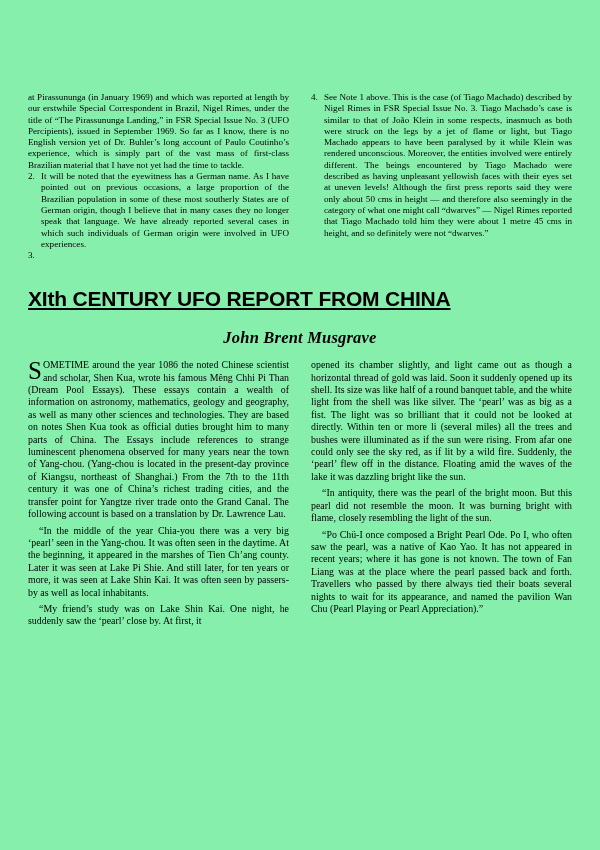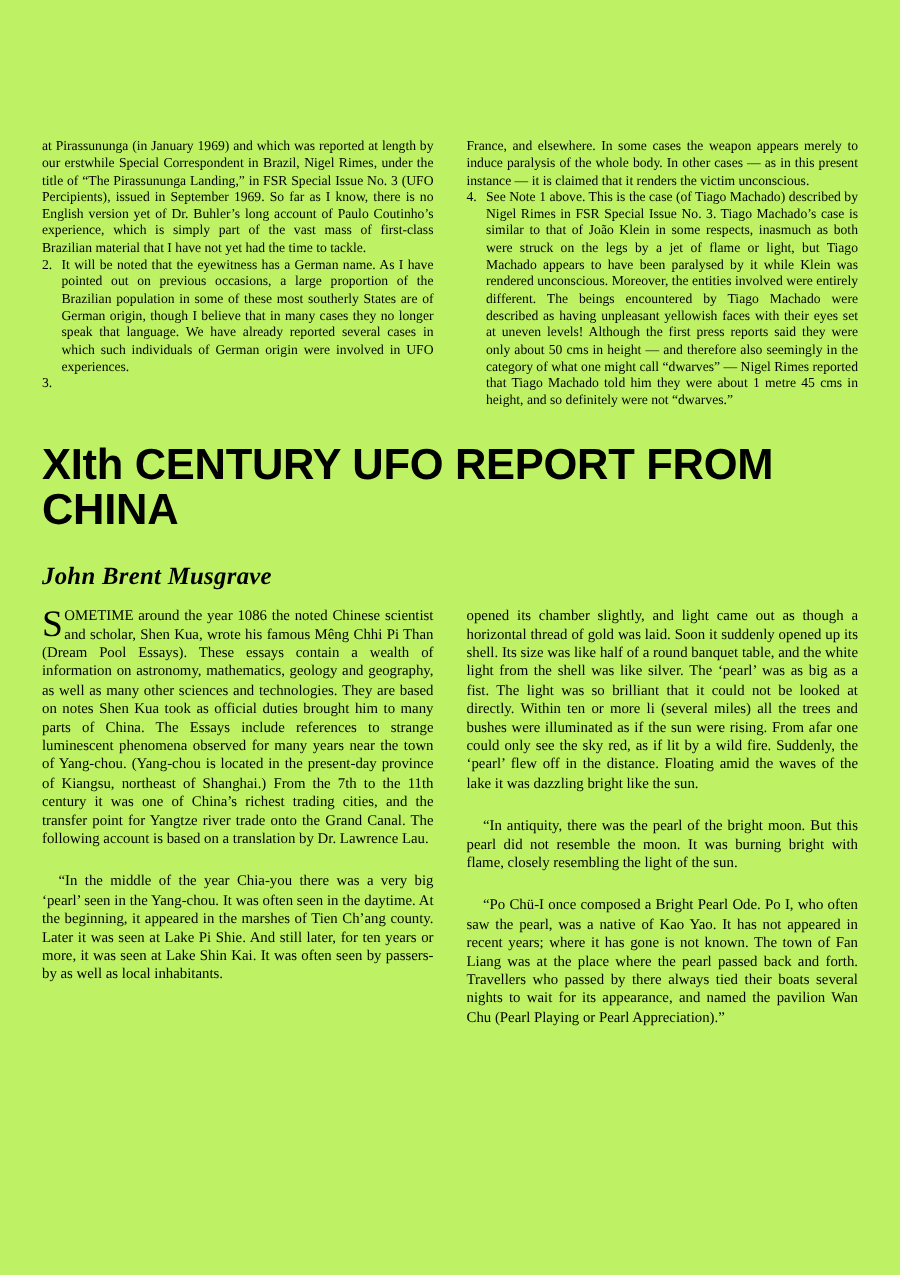--- a/index.html
+++ b/index.html
@@ -4,21 +4,21 @@
 <style>
   html, body {
     margin: 0;
     padding: 0;
     background: #ffffff;
   }
   .page {
     position: relative;
     width: 600px;
     height: 850px;
-    background: #bef264;
+    background: #86efac;
     overflow: hidden;
     font-family: "Liberation Serif", serif;
     color: #000000;
   }
   .content {
     position: absolute;
     left: 28px;
     top: 92px;
     width: 544px;
   }
@@ -57,35 +57,37 @@
     margin-top: 0;
   }
   .numlist li .num {
     position: absolute;
     left: 0;
     top: 0;
   }
 
   
   .headline {
-    margin-top: 22px;
+    margin-top: 34px;
     font-family: "Liberation Sans", sans-serif;
     font-weight: bold;
-    font-size: 29px;
+    font-size: 21px;
     letter-spacing: -0.2px;
     line-height: 30px;
     color: #000;
+    text-decoration: underline;
   }
   .byline {
     margin-top: 12px;
     font-family: "Liberation Serif", serif;
     font-style: italic;
     font-weight: bold;
     font-size: 16.5px;
     letter-spacing: 0.2px;
+    text-align: center;
   }
 
   
   .body-cols {
     display: flex;
     gap: 22px;
     margin-top: 11px;
     align-items: flex-start;
   }
   .body-cols .col {
@@ -98,21 +100,21 @@
     text-align: justify;
     text-justify: inter-word;
     hyphens: auto;
     text-indent: 11px;
   }
   .body-cols p.noindent {
     text-indent: 0;
     font-family: Liberation Serif, serif;
   }
   .body-cols p + p {
-    margin-top: 16px;
+    margin-top: 4px;
   }
   .dropcap-para {
     position: relative;
     text-indent: 0 !important;
   }
   .dropcap {
     float: left;
     font-size: 25px;
     line-height: 21px;
     padding-right: 1px;
@@ -133,37 +135,37 @@
           <li>
             <span class="num">2.</span>
             <span>It will be noted that the eyewitness has a German name. As I have pointed out on previous occasions, a large proportion of the Brazilian population in some of these most southerly States are of German origin, though I believe that in many cases they no longer speak that language. We have already reported several cases in which such individuals of German origin were involved in UFO experiences.</span>
           </li>
           <li>
             <span class="num">3.</span>
           </li>
         </ul>
       </div>
       <div class="col">
-        <p class="cont">France, and elsewhere. In some cases the weapon appears merely to induce paralysis of the whole body. In other cases — as in this present instance — it is claimed that it renders the victim unconscious.</p>
         <ul class="numlist">
           <li>
             <span class="num">4.</span>
             <span>See Note 1 above. This is the case (of Tiago Machado) described by Nigel Rimes in FSR Special Issue No. 3. Tiago Machado’s case is similar to that of João Klein in some respects, inasmuch as both were struck on the legs by a jet of flame or light, but Tiago Machado appears to have been paralysed by it while Klein was rendered unconscious. Moreover, the entities involved were entirely different. The beings encountered by Tiago Machado were described as having unpleasant yellowish faces with their eyes set at uneven levels! Although the first press reports said they were only about 50 cms in height — and therefore also seemingly in the category of what one might call “dwarves” — Nigel Rimes reported that Tiago Machado told him they were about 1 metre 45 cms in height, and so definitely were not “dwarves.”</span>
           </li>
         </ul>
       </div>
     </div>
 
     <h1 class="headline">XIth CENTURY UFO REPORT FROM CHINA</h1>
     <div class="byline">John Brent Musgrave</div>
 
     <div class="body-cols">
       <div class="col">
         <p class="dropcap-para"><span class="dropcap">S</span><span>OMETIME around the year 1086 the noted Chinese scientist and scholar, Shen Kua, wrote his famous Mêng Chhi Pi Than (Dream Pool Essays). These essays contain a wealth of information on astronomy, mathematics, geology and geography, as well as many other sciences and technologies. They are based on notes Shen Kua took as official duties brought him to many parts of China. The Essays include references to strange luminescent phenomena observed for many years near the town of Yang-chou. (Yang-chou is located in the present-day province of Kiangsu, northeast of Shanghai.) From the 7th to the 11th century it was one of China’s richest trading cities, and the transfer point for Yangtze river trade onto the Grand Canal. The following account is based on a translation by Dr. Lawrence Lau.</span></p>
         <p>“In the middle of the year Chia-you there was a very big ‘pearl’ seen in the Yang-chou. It was often seen in the daytime. At the beginning, it appeared in the marshes of Tien Ch’ang county. Later it was seen at Lake Pi Shie. And still later, for ten years or more, it was seen at Lake Shin Kai. It was often seen by passers-by as well as local inhabitants.</p>
+        <p>“My friend’s study was on Lake Shin Kai. One night, he suddenly saw the ‘pearl’ close by. At first, it</p>
       </div>
       <div class="col">
         <p class="noindent">opened its chamber slightly, and light came out as though a horizontal thread of gold was laid. Soon it suddenly opened up its shell. Its size was like half of a round banquet table, and the white light from the shell was like silver. The ‘pearl’ was as big as a fist. The light was so brilliant that it could not be looked at directly. Within ten or more li (several miles) all the trees and bushes were illuminated as if the sun were rising. From afar one could only see the sky red, as if lit by a wild fire. Suddenly, the ‘pearl’ flew off in the distance. Floating amid the waves of the lake it was dazzling bright like the sun.</p>
         <p>“In antiquity, there was the pearl of the bright moon. But this pearl did not resemble the moon. It was burning bright with flame, closely resembling the light of the sun.</p>
         <p>“Po Chü-I once composed a Bright Pearl Ode. Po I, who often saw the pearl, was a native of Kao Yao. It has not appeared in recent years; where it has gone is not known. The town of Fan Liang was at the place where the pearl passed back and forth. Travellers who passed by there always tied their boats several nights to wait for its appearance, and named the pavilion Wan Chu (Pearl Playing or Pearl Appreciation).”</p>
       </div>
     </div>
 
   </div>
 </div>

